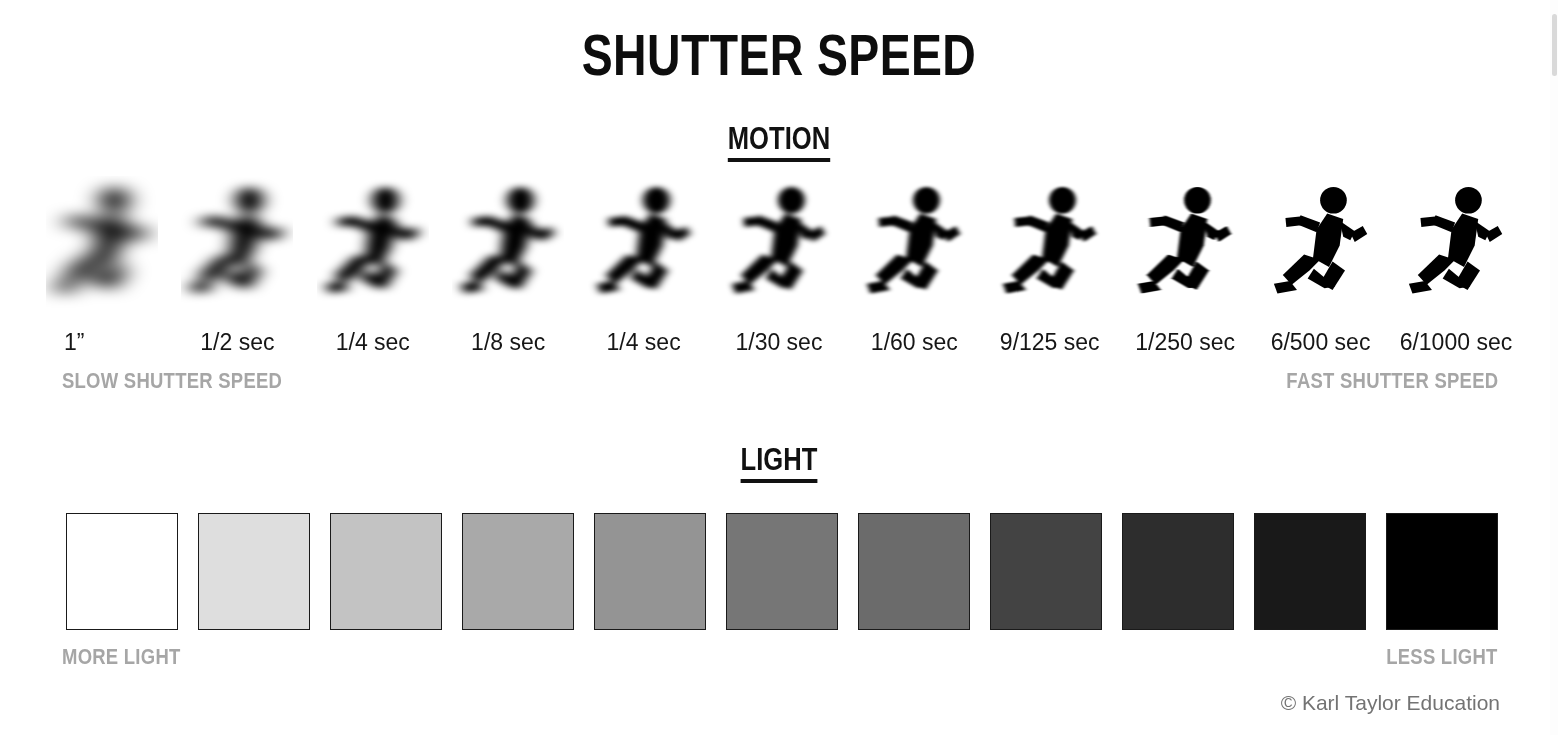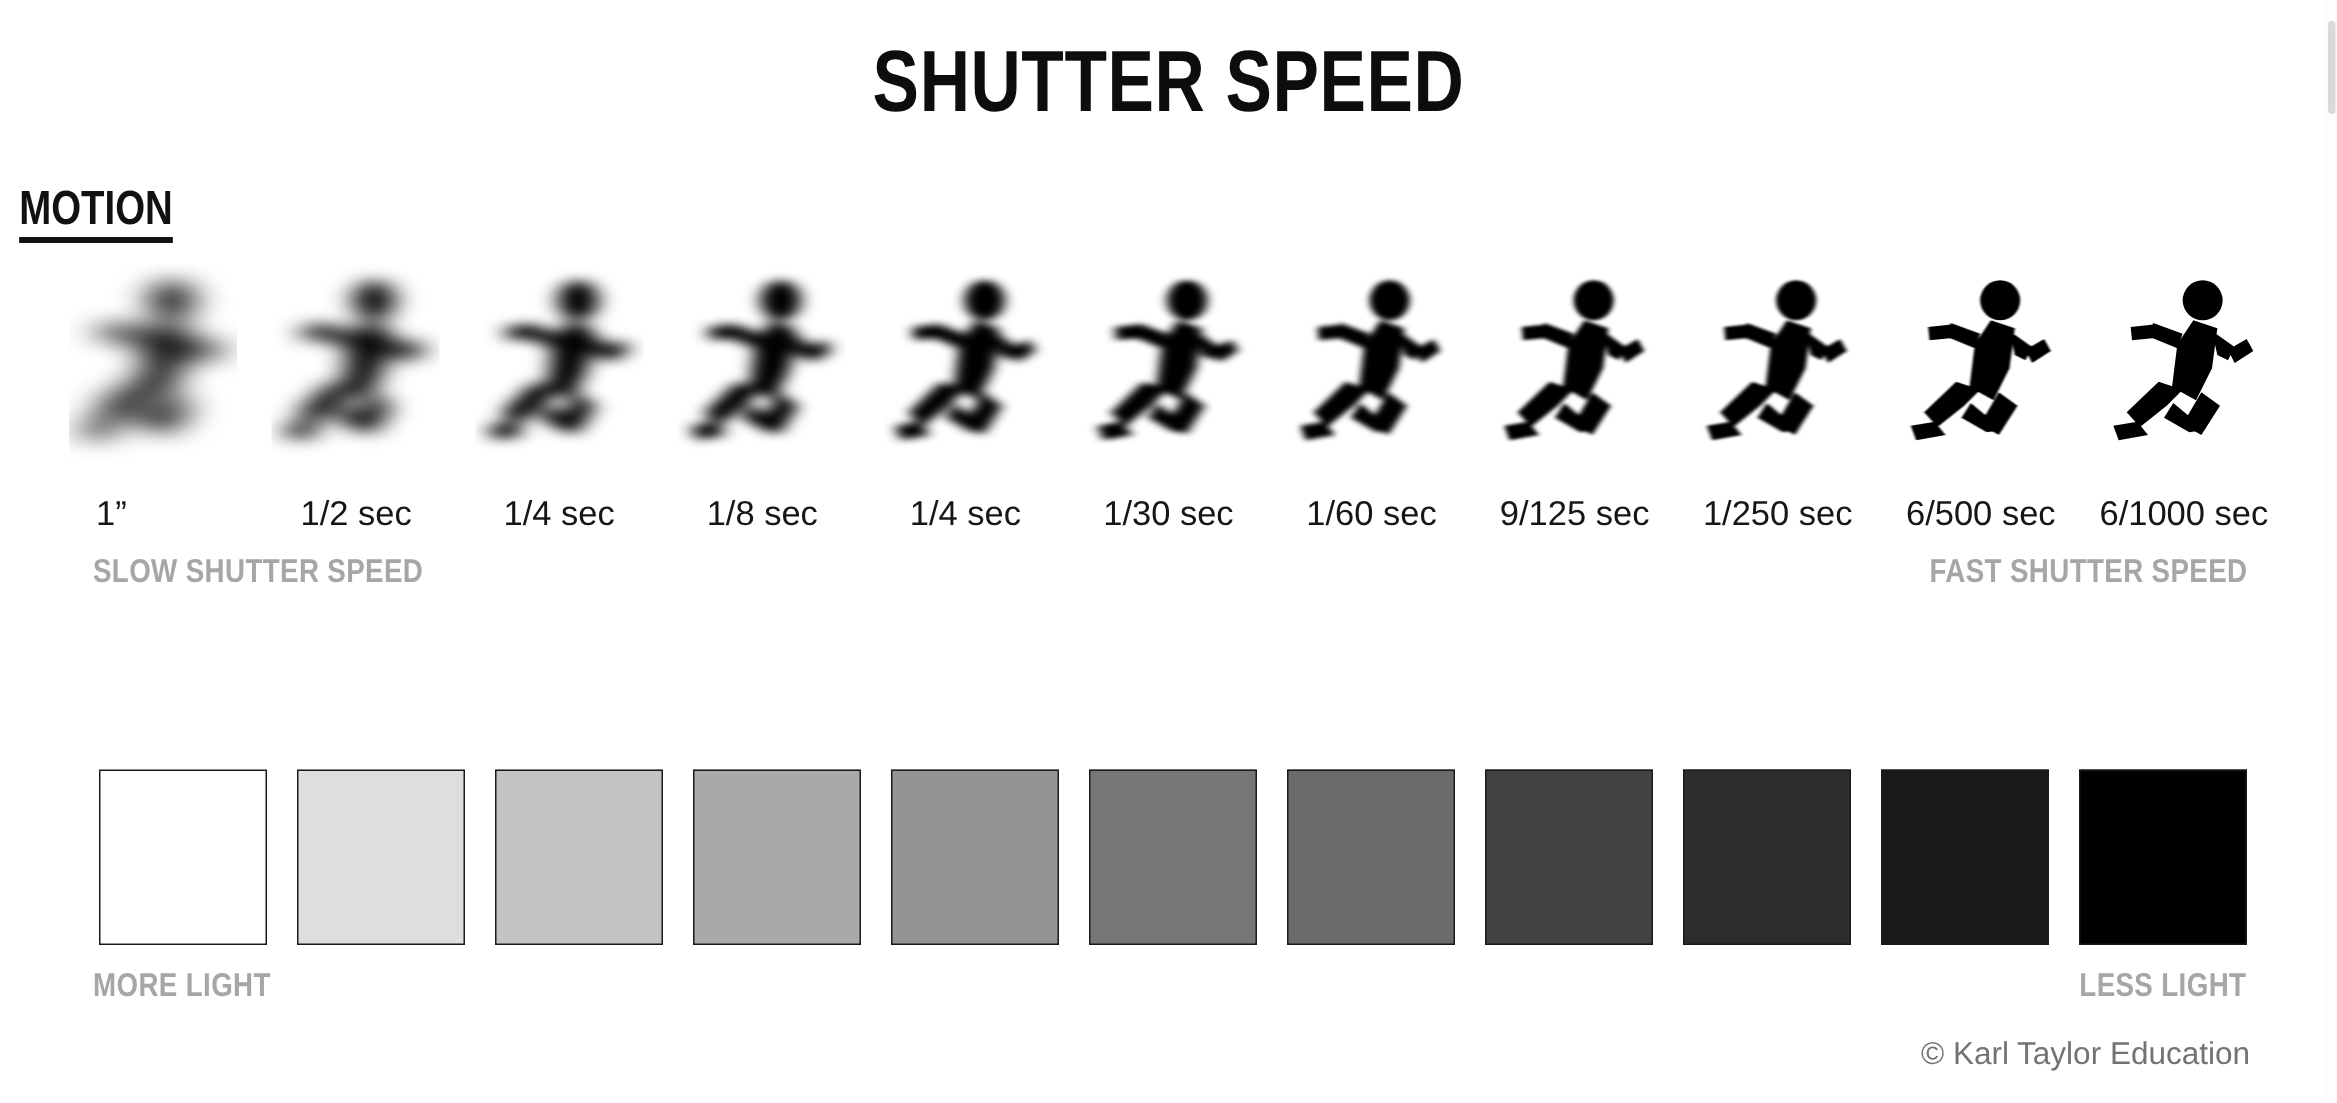--- a/index.html
+++ b/index.html
@@ -40,20 +40,21 @@
     transform: scaleX(0.80);
     transform-origin: center top;
     white-space: nowrap;
   }
 
   
   .section-head {
     position: absolute;
     width: 1558px;
     left: 0;
+    text-align: center;
     pointer-events: none;
   }
   .section-head .htext {
     display: inline-block;
     font-family: "Liberation Sans Narrow", "Liberation Sans", sans-serif;
     font-weight: 700;
     font-size: 32px;
     line-height: 36px;
     color: #111111;
     transform: scaleX(0.80);
@@ -439,20 +440,23 @@
       <div class="speed-label">1/250 sec</div>
       <div class="speed-label">6/500 sec</div>
       <div class="speed-label">6/1000 sec</div>
     </div>
 
   <div class="caption-row" id="motion-captions">
     <span class="caption left" style="color: rgb(166, 166, 166);">SLOW SHUTTER SPEED</span>
     <span class="caption right" style="color: rgb(166, 166, 166);">FAST SHUTTER SPEED</span>
   </div>
 
+  <div class="section-head" id="light-head">
+    <span class="htext">LIGHT</span>
+  </div>
 
   <div class="swatch-strip" id="swatch-strip">
       <div class="swatch" style="background: rgb(255, 255, 255); border-color: rgb(26, 26, 26);"></div>
       <div class="swatch" style="background: rgb(222, 222, 222); border-color: rgb(26, 26, 26);"></div>
       <div class="swatch" style="background: rgb(195, 195, 195); border-color: rgb(26, 26, 26);"></div>
       <div class="swatch" style="background: rgb(169, 169, 169); border-color: rgb(26, 26, 26);"></div>
       <div class="swatch" style="background: rgb(148, 148, 148); border-color: rgb(26, 26, 26);"></div>
       <div class="swatch" style="background: rgb(118, 118, 118); border-color: rgb(26, 26, 26);"></div>
       <div class="swatch" style="background: rgb(107, 107, 107); border-color: rgb(26, 26, 26);"></div>
       <div class="swatch" style="background: rgb(67, 67, 67); border-color: rgb(26, 26, 26);"></div>

